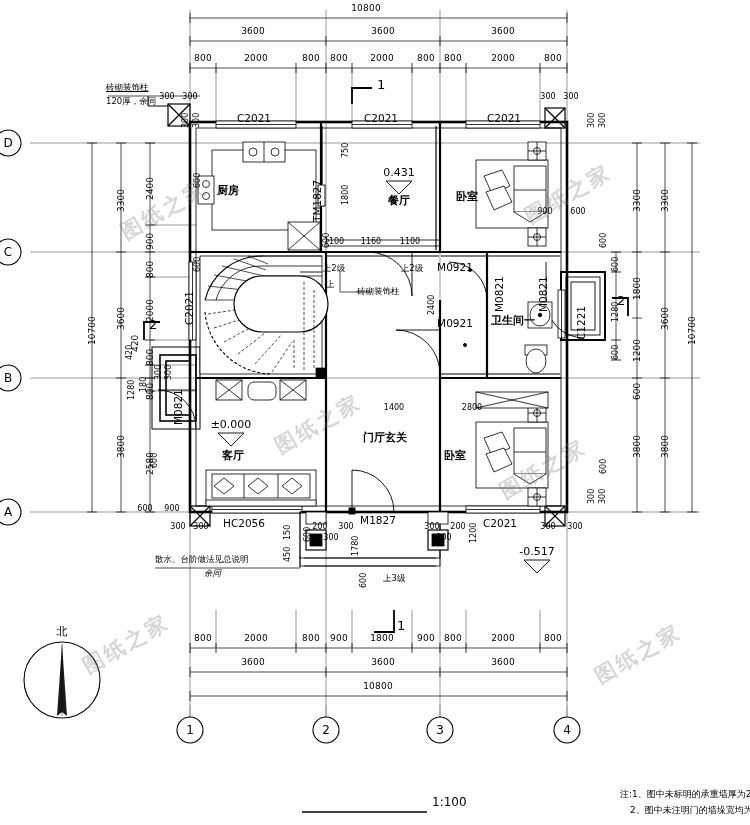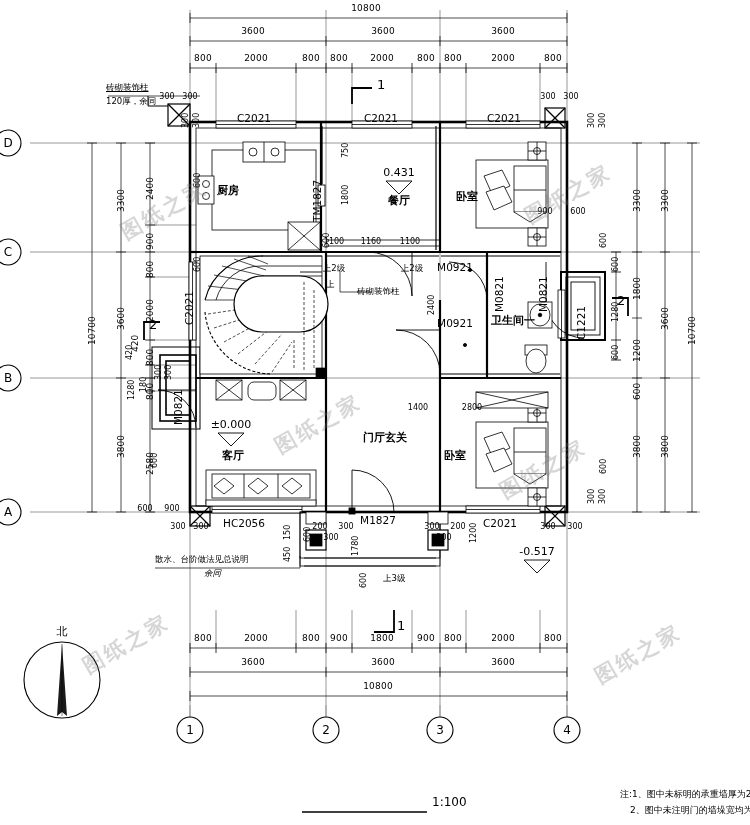--- a/index.html
+++ b/index.html
@@ -592,21 +592,21 @@
 <div class="lbl codev" style="left:538px;top:312px;">M0821</div>
 <div class="lbl codev" style="left:173px;top:425px;">M0821</div>
 
 <div class="lbl smallv" style="left:342px;top:158px;">750</div>
 <div class="lbl smallv" style="left:342px;top:205px;">1800</div>
 <div class="lbl smallv" style="left:323px;top:248px;">600</div>
 <div class="lbl small" style="left:334px;top:238px;transform:translateX(-50%);">1100</div>
 <div class="lbl small" style="left:371px;top:238px;transform:translateX(-50%);">1160</div>
 <div class="lbl small" style="left:410px;top:238px;transform:translateX(-50%);">1100</div>
 <div class="lbl smallv" style="left:428px;top:315px;">2400</div>
-<div class="lbl small" style="left:418px;top:404px;transform:translateX(-50%);">1400</div>
+<div class="lbl small" style="left:394px;top:404px;transform:translateX(-50%);">1400</div>
 <div class="lbl small" style="left:472px;top:404px;transform:translateX(-50%);">2800</div>
 <div class="lbl smallv" style="left:600px;top:248px;">600</div>
 <div class="lbl small" style="left:545px;top:208px;transform:translateX(-50%);">900</div>
 <div class="lbl small" style="left:578px;top:208px;transform:translateX(-50%);">600</div>
 <div class="lbl smallv" style="left:600px;top:474px;">600</div>
 <div class="lbl smallv" style="left:194px;top:188px;">600</div>
 <div class="lbl smallv" style="left:194px;top:272px;">600</div>
 <div class="lbl smallv" style="left:151px;top:468px;">600</div>
 <div class="lbl small" style="left:145px;top:505px;transform:translateX(-50%);">600</div>
 <div class="lbl small" style="left:172px;top:505px;transform:translateX(-50%);">900</div>

